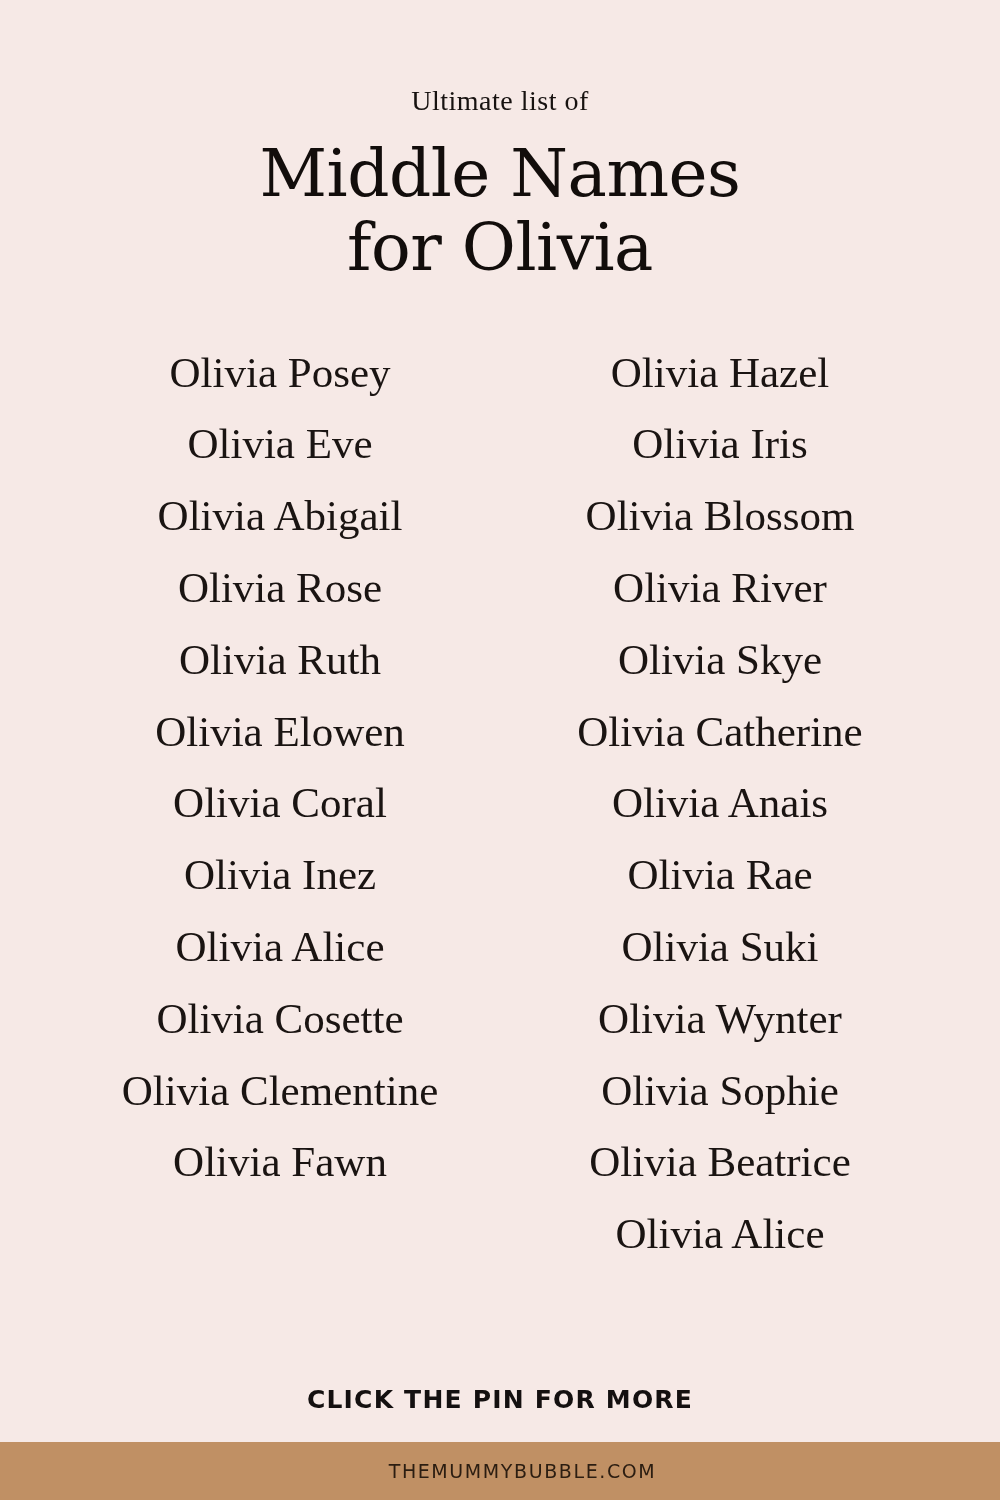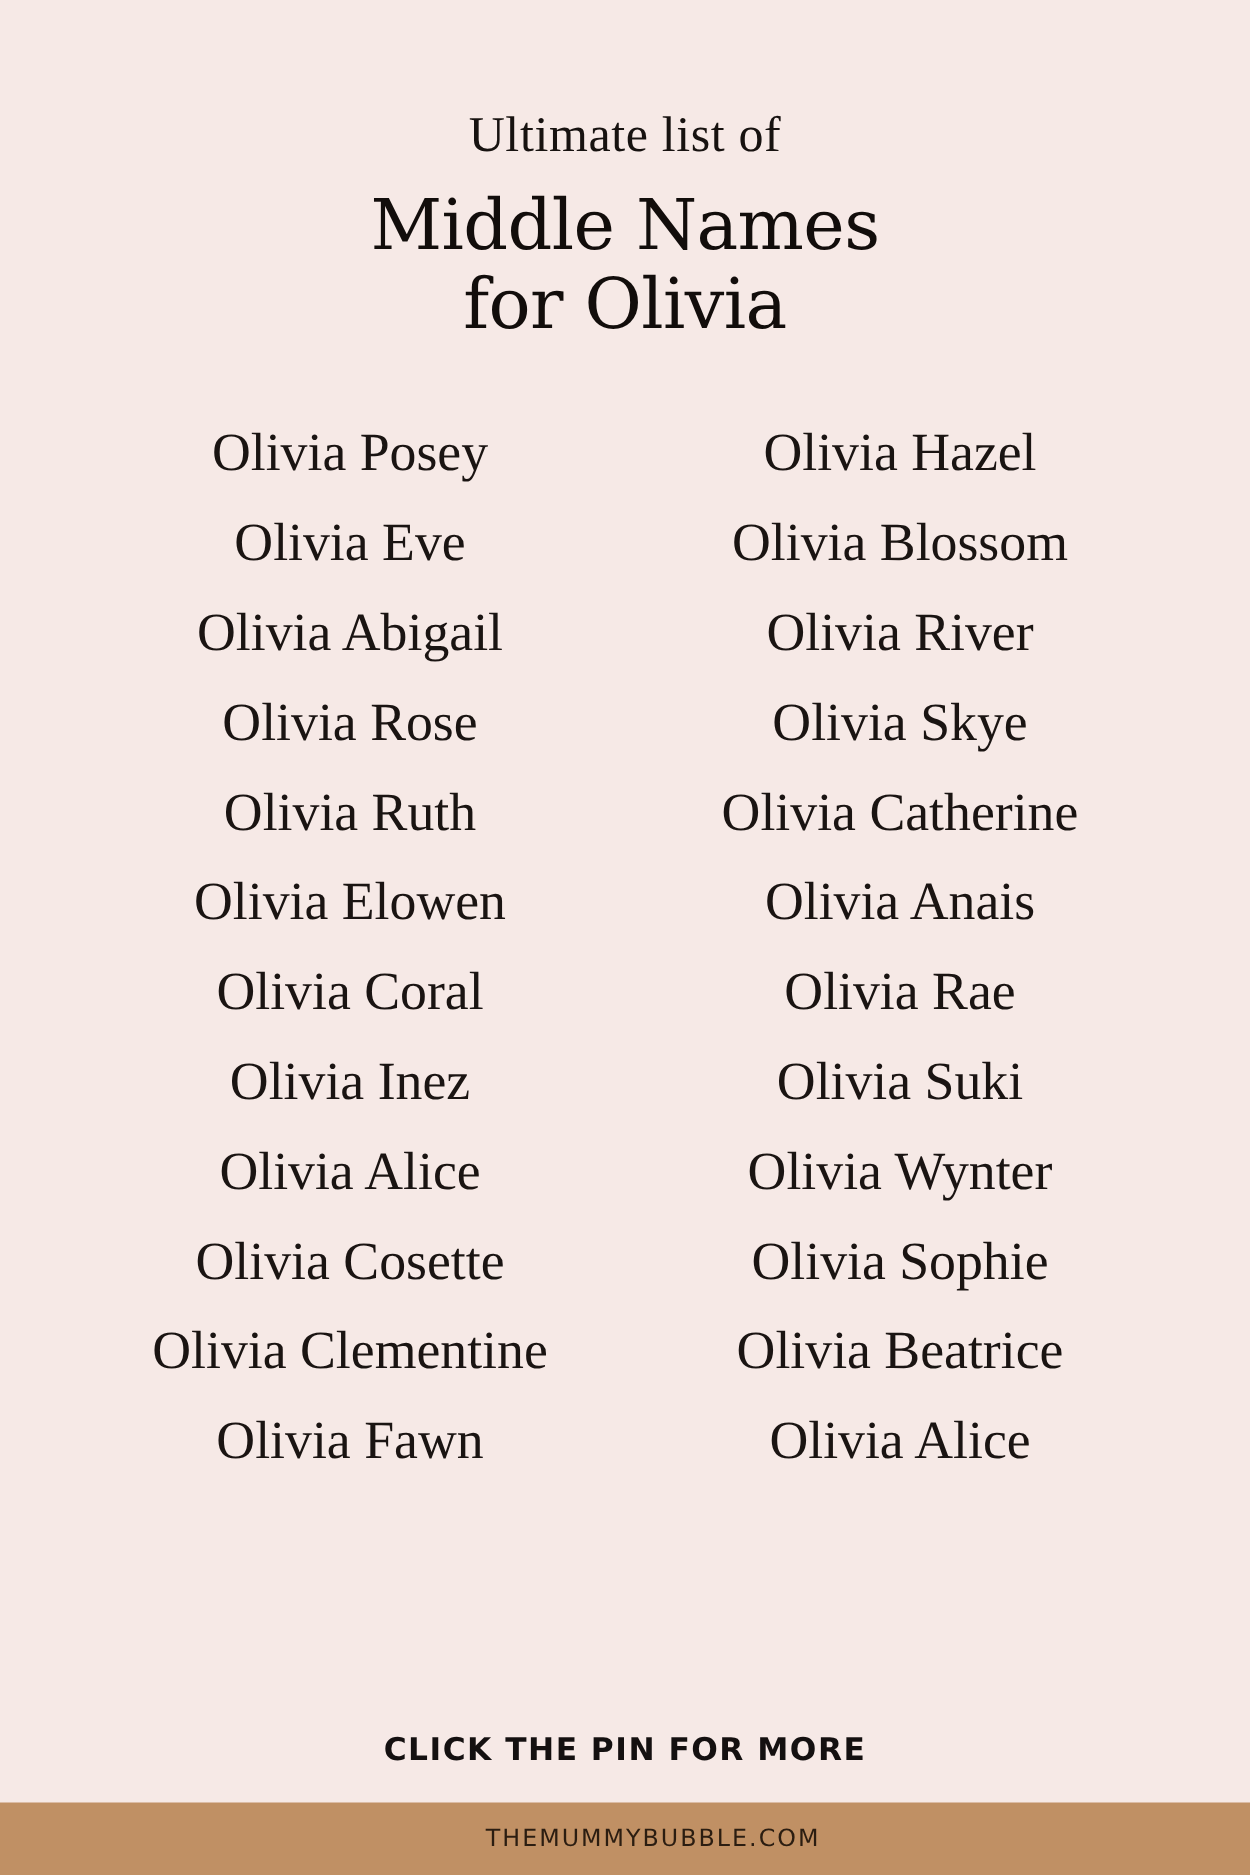--- a/index.html
+++ b/index.html
@@ -21,28 +21,28 @@
     display: flex;
     flex-direction: column;
     background: #f6e9e6;
   }
   .header {
     padding-top: 86px;
     text-align: center;
   }
   .eyebrow {
     font-family: "Liberation Serif", serif;
-    font-size: 40px;
+    font-size: 28px;
     letter-spacing: 0.5px;
     color: #171210;
     line-height: 1.1;
   }
   .title {
     font-family: "DejaVu Serif", serif;
-    font-size: 56px;
+    font-size: 66px;
     line-height: 1.12;
     letter-spacing: -0.5px;
     color: #120d0b;
     margin-top: 20px;
     font-weight: 400;
   }
   .title .line {
     display: block;
   }
   .lists {
@@ -115,20 +115,21 @@
       <div class="name">Olivia Elowen</div>
       <div class="name">Olivia Coral</div>
       <div class="name">Olivia Inez</div>
       <div class="name">Olivia Alice</div>
       <div class="name">Olivia Cosette</div>
       <div class="name">Olivia Clementine</div>
       <div class="name">Olivia Fawn</div>
     </div>
     <div class="col">
       <div class="name">Olivia Hazel</div>
+      <div class="name">Olivia Iris</div>
       <div class="name">Olivia Blossom</div>
       <div class="name">Olivia River</div>
       <div class="name">Olivia Skye</div>
       <div class="name">Olivia Catherine</div>
       <div class="name">Olivia Anais</div>
       <div class="name">Olivia Rae</div>
       <div class="name">Olivia Suki</div>
       <div class="name">Olivia Wynter</div>
       <div class="name">Olivia Sophie</div>
       <div class="name">Olivia Beatrice</div>

